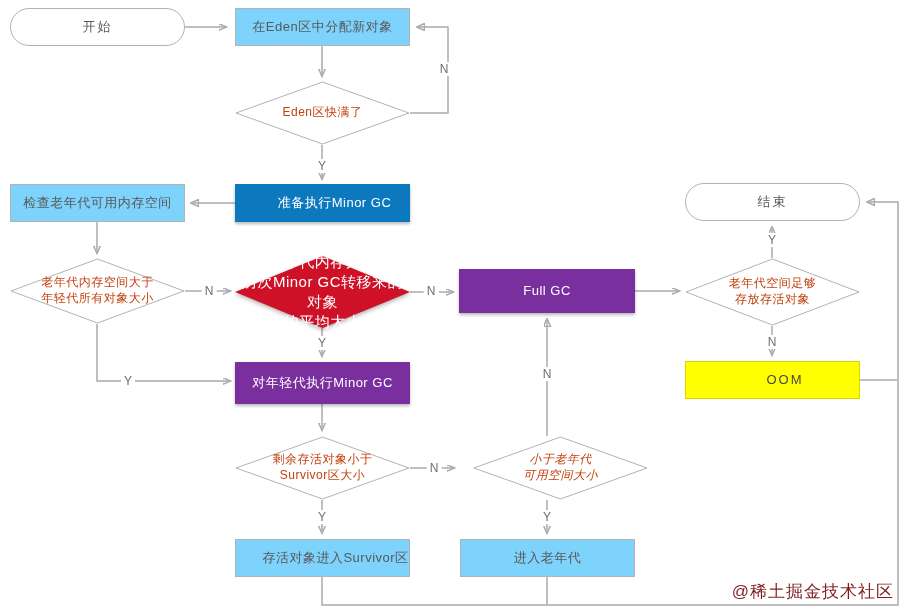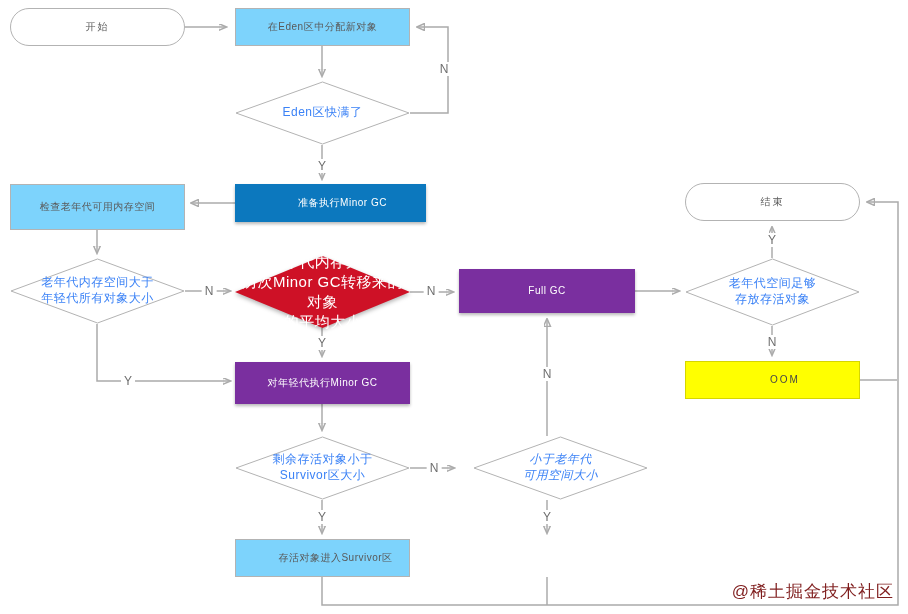--- a/index.html
+++ b/index.html
@@ -27,21 +27,21 @@
     stroke-width: 1.5;
   }
 
   
   .node {
     position: absolute;
     z-index: 2;
     display: flex;
     align-items: center;
     justify-content: center;
-    font-size: 10px;
+    font-size: 13px;
     color: #595959;
     letter-spacing: 0.5px;
     white-space: pre-line;
     line-height: 1.25;
   }
 
   .terminator {
     background: #ffffff;
     border: 1px solid #b3b3b3;
     border-radius: 19px;
@@ -70,21 +70,21 @@
   }
   .diamond .dlabel {
     position: absolute;
     left: 0; top: 0; right: 0; bottom: 0;
     display: flex;
     align-items: center;
     justify-content: center;
     text-align: center;
     font-size: 12px;
     line-height: 1.3;
-    color: #3b82f6;
+    color: #c2410c;
     white-space: pre-line;
     letter-spacing: 0.5px;
   }
   .diamond.red .dlabel {
     color: #ffffff;
     font-size: 15px;
     line-height: 1.35;
   }
 
   
@@ -145,37 +145,40 @@
   <div class="node terminator" style="left:10px; top:8px; width:175px; height:38px;">
     <span>开始</span>
   </div>
   <div class="node terminator" style="left:685px; top:183px; width:175px; height:38px;">
     <span>结束</span>
   </div>
 
   <div class="node rect" style="left:235px; top:8px; width:175px; height:38px;">
     <span>在Eden区中分配新对象</span>
   </div>
-  <div class="node rect blue" style="left:235px; top:184px; width:191px; height:38px;padding-left:24px;">
+  <div class="node rect blue" style="left:235px; top:184px; width:175px; height:38px;padding-left:24px;">
     <span>准备执行Minor GC</span>
   </div>
-  <div class="node rect" style="left:10px; top:184px; width:175px; height:46px;">
+  <div class="node rect" style="left:10px; top:184px; width:175px; height:38px;">
     <span>检查老年代可用内存空间</span>
   </div>
   <div class="node rect purple" style="left:459px; top:269px; width:176px; height:44px;">
     <span>Full GC</span>
   </div>
   <div class="node rect yellow" style="left:685px; top:361px; width:175px; height:38px;">
     <span>OOM</span>
   </div>
   <div class="node rect purple" style="left:235px; top:362px; width:175px; height:42px;">
     <span>对年轻代执行Minor GC</span>
   </div>
   <div class="node rect" style="left:235px; top:539px; width:175px; height:38px;padding-left:26px;">
     <span>存活对象进入Survivor区</span>
+  </div>
+  <div class="node rect" style="left:460px; top:539px; width:175px; height:38px;">
+    <span>进入老年代</span>
   </div>
 
   <div class="diamond" style="left:235px; top:81px; width:175px; height:64px;">
     <svg viewBox="0 0 175 64">
       <polygon points="87.5,1 174,32 87.5,63 1,32" fill="#ffffff" stroke="#b3b3b3" stroke-width="1"></polygon>
     </svg>
     <div class="dlabel">Eden区快满了</div>
   </div>
 
   <div class="diamond" style="left:10px; top:258px; width:175px; height:66px;">

